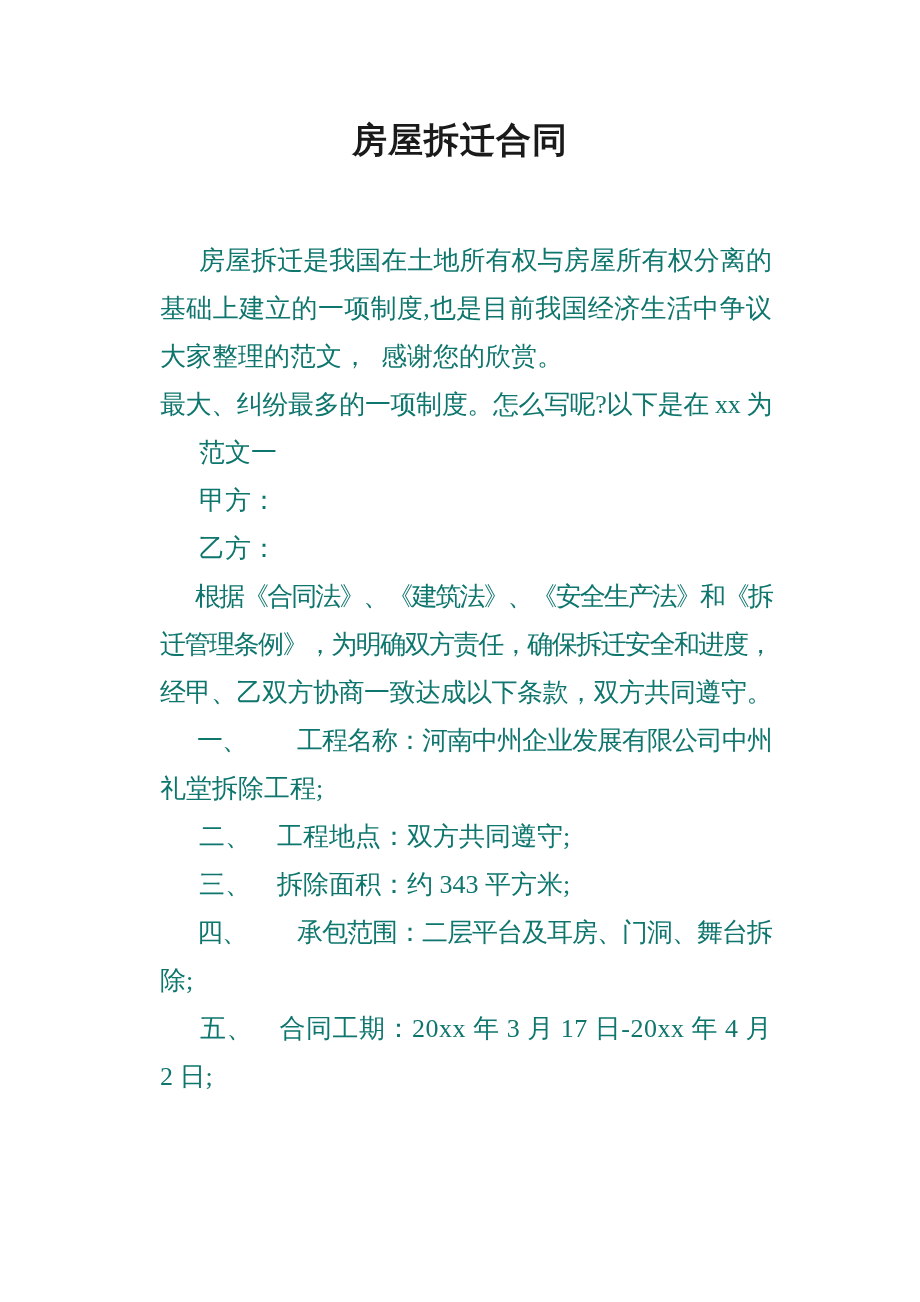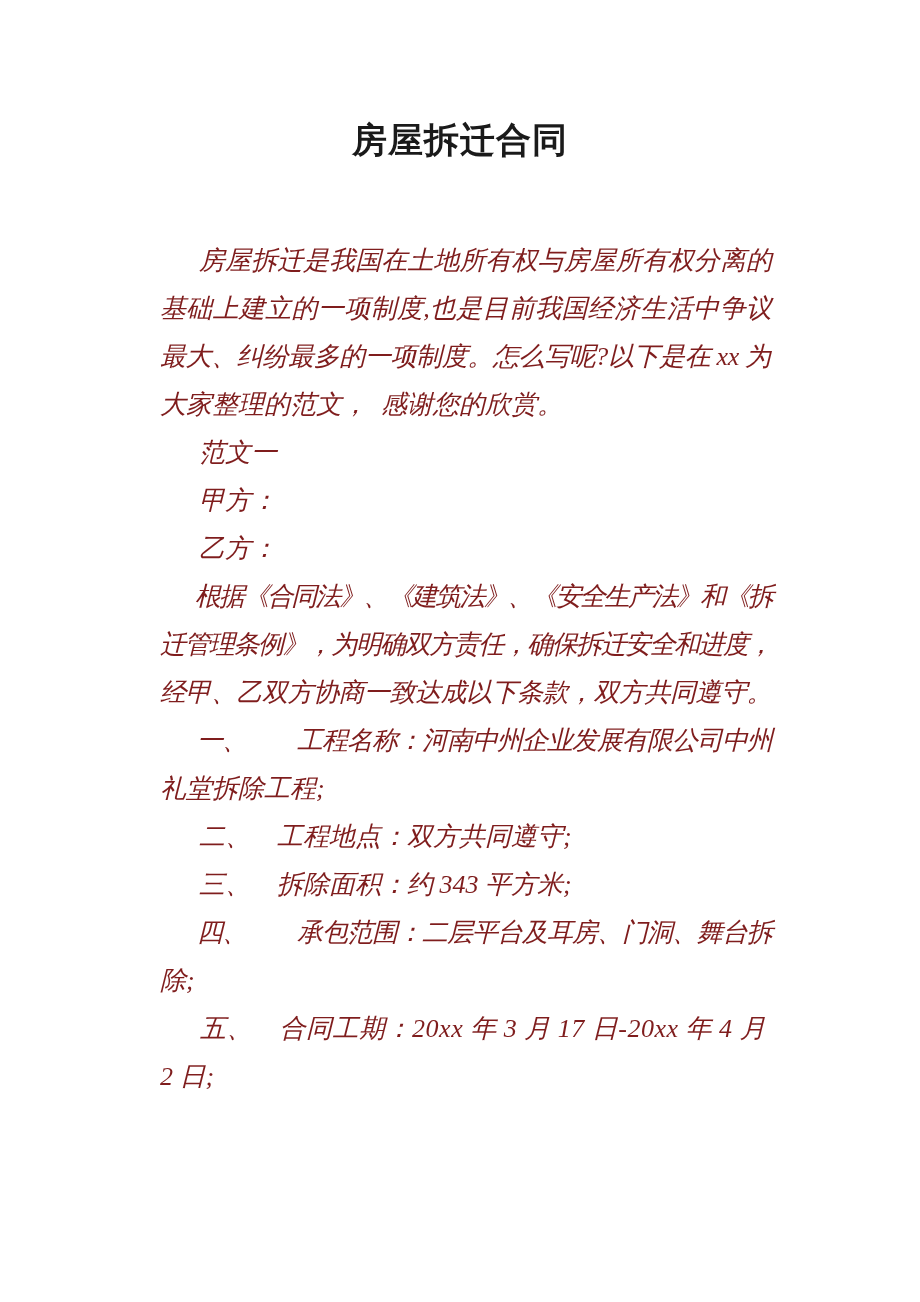--- a/index.html
+++ b/index.html
@@ -45,26 +45,26 @@
   .line span {
     display: inline-block;
     white-space: pre;
   }
 </style>
 </head>
 <body>
 
 <div class="page">
   <div class="doc-title">房屋拆迁合同</div>
-  <div class="doc-body" style="color: #7f1d1d; font-style: italic;">
+  <div class="doc-body" style="color: #0f766e;">
       <div class="para">
         <div class="line fill"><span style="letter-spacing: 0.0416667px;">　 房屋拆迁是我国在土地所有权与房屋所有权分离的</span></div>
         <div class="line fill"><span style="letter-spacing: 0.3125px;">基础上建立的一项制度,也是目前我国经济生活中争议</span></div>
+        <div class="line"><span>大家整理的范文， 感谢您的欣赏。</span></div>
         <div class="line fill"><span style="letter-spacing: -0.390625px;">最大、纠纷最多的一项制度。怎么写呢?以下是在 xx 为</span></div>
-        <div class="line"><span>大家整理的范文， 感谢您的欣赏。</span></div>
       </div>
       <div class="para">
         <div class="line"><span>　 范文一</span></div>
       </div>
       <div class="para">
         <div class="line"><span>　 甲方：</span></div>
       </div>
       <div class="para">
         <div class="line"><span>　 乙方：</span></div>
       </div>

